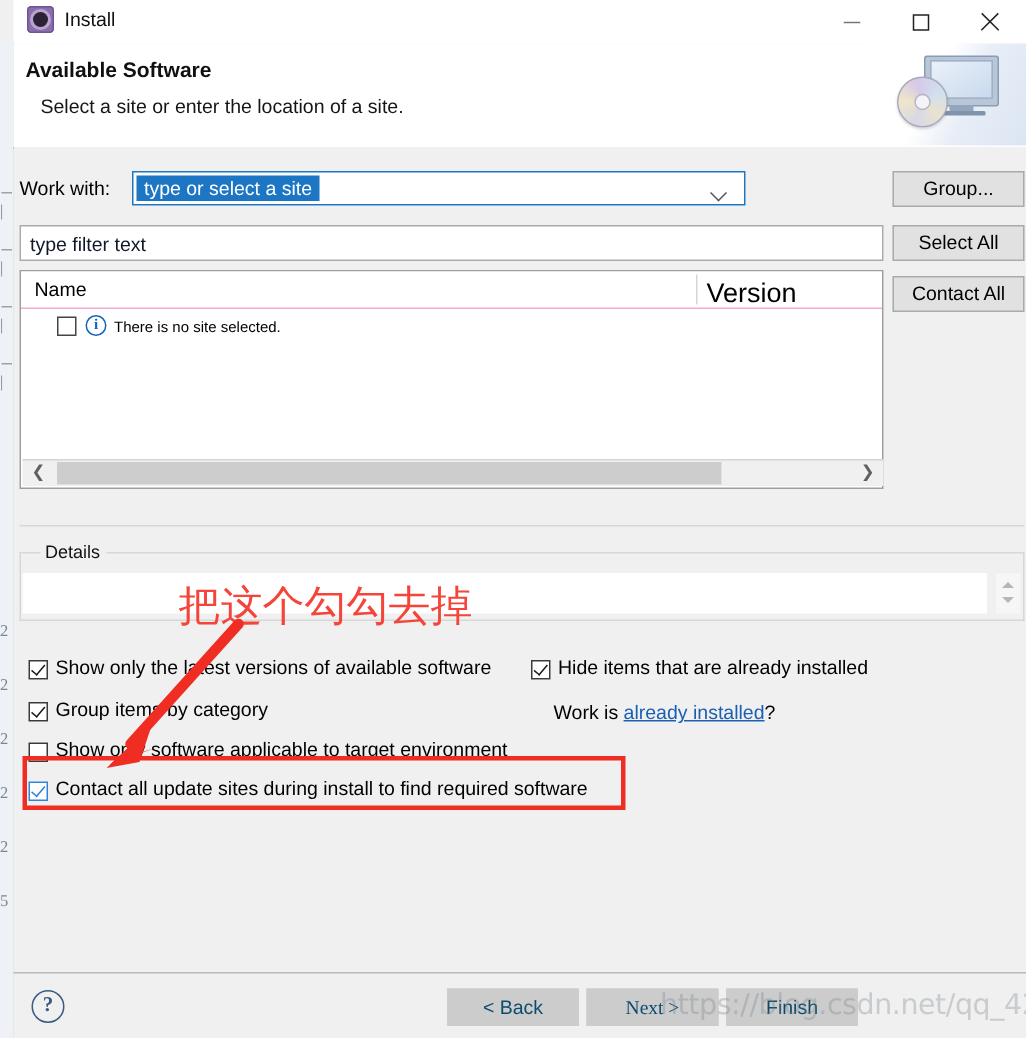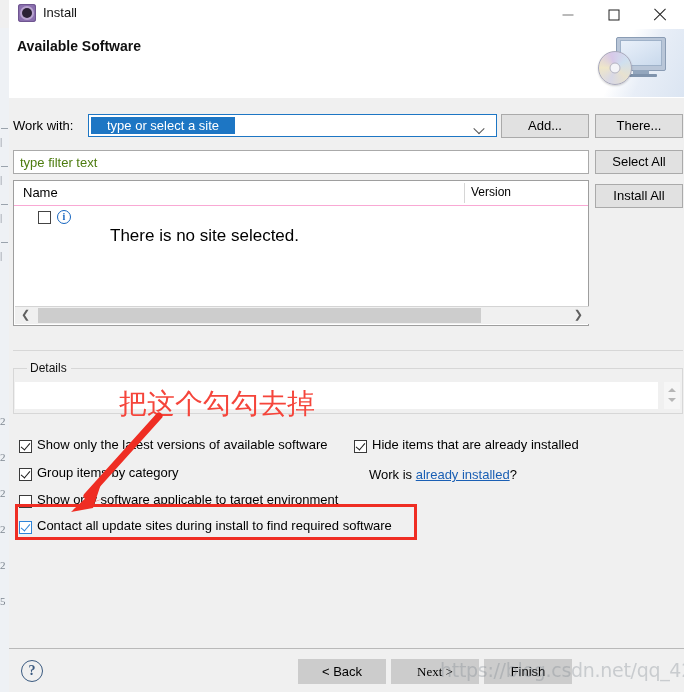--- a/index.html
+++ b/index.html
@@ -209,21 +209,21 @@
     width: 409px; height: 23px;
     background: #fff;
     border: 1px solid #1d76c4;
     box-sizing: border-box;
   }
   .combo-sel {
     position: absolute;
     left: 2px; top: 2px;
     height: 17px;
     line-height: 17px;
-    padding: 0 16px;
+    padding: 0 5px;
     background: #1d76c4;
     color: #fff;
     font-size: 13px;
   }
   .combo-arrow {
     position: absolute;
     right: 8px; top: 8px;
     width: 9px; height: 5px;
   }
   .combo-arrow::before {
@@ -256,21 +256,21 @@
     position: absolute;
     left: 4px; top: 52px;
     width: 576px; height: 24px;
     background: #fff;
     border: 1px solid #aaaaaa;
     box-sizing: border-box;
   }
   .filter span {
     position: absolute;
     left: 6px; top: 4px;
-    color: #4d7c0f;
+    color: #0f172a;
     font-size: 13px;
   }
 
   .table {
     position: absolute;
     left: 4px; top: 82px;
     width: 576px; height: 146px;
     background: #fff;
     border: 1px solid #9e9e9e;
     box-sizing: border-box;
@@ -279,21 +279,21 @@
     position: absolute;
     left: 0; top: 0;
     width: 100%; height: 24px;
     background: #fff;
     border-bottom: 1px solid #f9a8d4;
   }
   .th-name {
     position: absolute; left: 9px; top: 4px; font-size: 13px;
   }
   .th-version {
-    position: absolute; left: 457px; top: 4px; font-size: 12px;
+    position: absolute; left: 457px; top: 4px; font-size: 18px;
   }
   .th-divider {
     position: absolute;
     left: 450px; top: 2px;
     width: 1px; height: 20px;
     background: #d6d6d6;
   }
   .row1 {
     position: absolute;
     left: 0; top: 25px;
@@ -316,23 +316,22 @@
     box-sizing: border-box;
     color: #1565c0;
     font-size: 10px;
     line-height: 12px;
     text-align: center;
     font-family: "Liberation Serif", serif;
     font-weight: bold;
   }
   .row-text {
     position: absolute;
-    left: 62px; top: 20px;
-    font-size: 17px;
-    margin-left: 34px;
+    left: 62px; top: 7px;
+    font-size: 10px;
   }
 
   .hscroll {
     position: absolute;
     left: 1px; bottom: 1px;
     width: 574px; height: 17px;
     background: #f0f0f0;
     border-top: 1px solid #d4d4d4;
   }
   .hs-thumb {
@@ -513,21 +512,21 @@
     width: 88px; height: 25px;
     line-height: 23px;
     text-align: center;
     font-size: 13px;
     box-sizing: border-box;
     cursor: default;
   }
   .fbtn.disabled {
     background: #cccccc;
     border: 1px solid #cccccc;
-    color: #000000;
+    color: #0c4a6e;
   }
   .fbtn.enabled {
     background: #e1e1e1;
     border: 1px solid #9e9e9e;
     color: #000;
   }
   .btn-back   { left: 289px; }
   .btn-next   { left: 382px; font-family: Liberation Serif, serif; }
   .btn-finish { left: 475px; }
   .btn-cancel { left: 568px; }
@@ -574,48 +573,48 @@
     <div class="winbtn btn-max">
         <span class="mark"></span>
       </div>
     <div class="winbtn btn-close">
         <span class="mark"></span>
       </div>
   </div>
 
   <div class="banner">
     <div class="banner-title">Available Software</div>
+    <div class="banner-sub">Select a site or enter the location of a site.</div>
     <div class="banner-art">
       <div class="monitor">
         <div class="case"></div>
         <div class="screen"></div>
         <div class="stand"></div>
         <div class="base"></div>
       </div>
       <div class="cd"></div>
     </div>
   </div>
 
   <div class="body-area">
 
     <div class="lbl-workwith">Work with:</div>
 
     <div class="combo">
       <div class="combo-sel">type or select a site</div>
       <div class="combo-arrow"></div>
     </div>
 
-    <div class="btn btn-add">Add...</div>
-    <div class="btn btn-manage">There...</div>
+    <div class="btn btn-manage">Group...</div>
 
     <div class="filter">
       <span>type filter text</span>
     </div>
     <div class="btn btn-selall">Select All</div>
-    <div class="btn btn-deselall">Install All</div>
+    <div class="btn btn-deselall">Contact All</div>
 
     <div class="table">
       <div class="thead">
         <div class="th-name">Name</div>
         <div class="th-divider"></div>
         <div class="th-version">Version</div>
       </div>
       <div class="row1">
         <div class="row-cb"></div>
         <div class="row-info">i</div>

